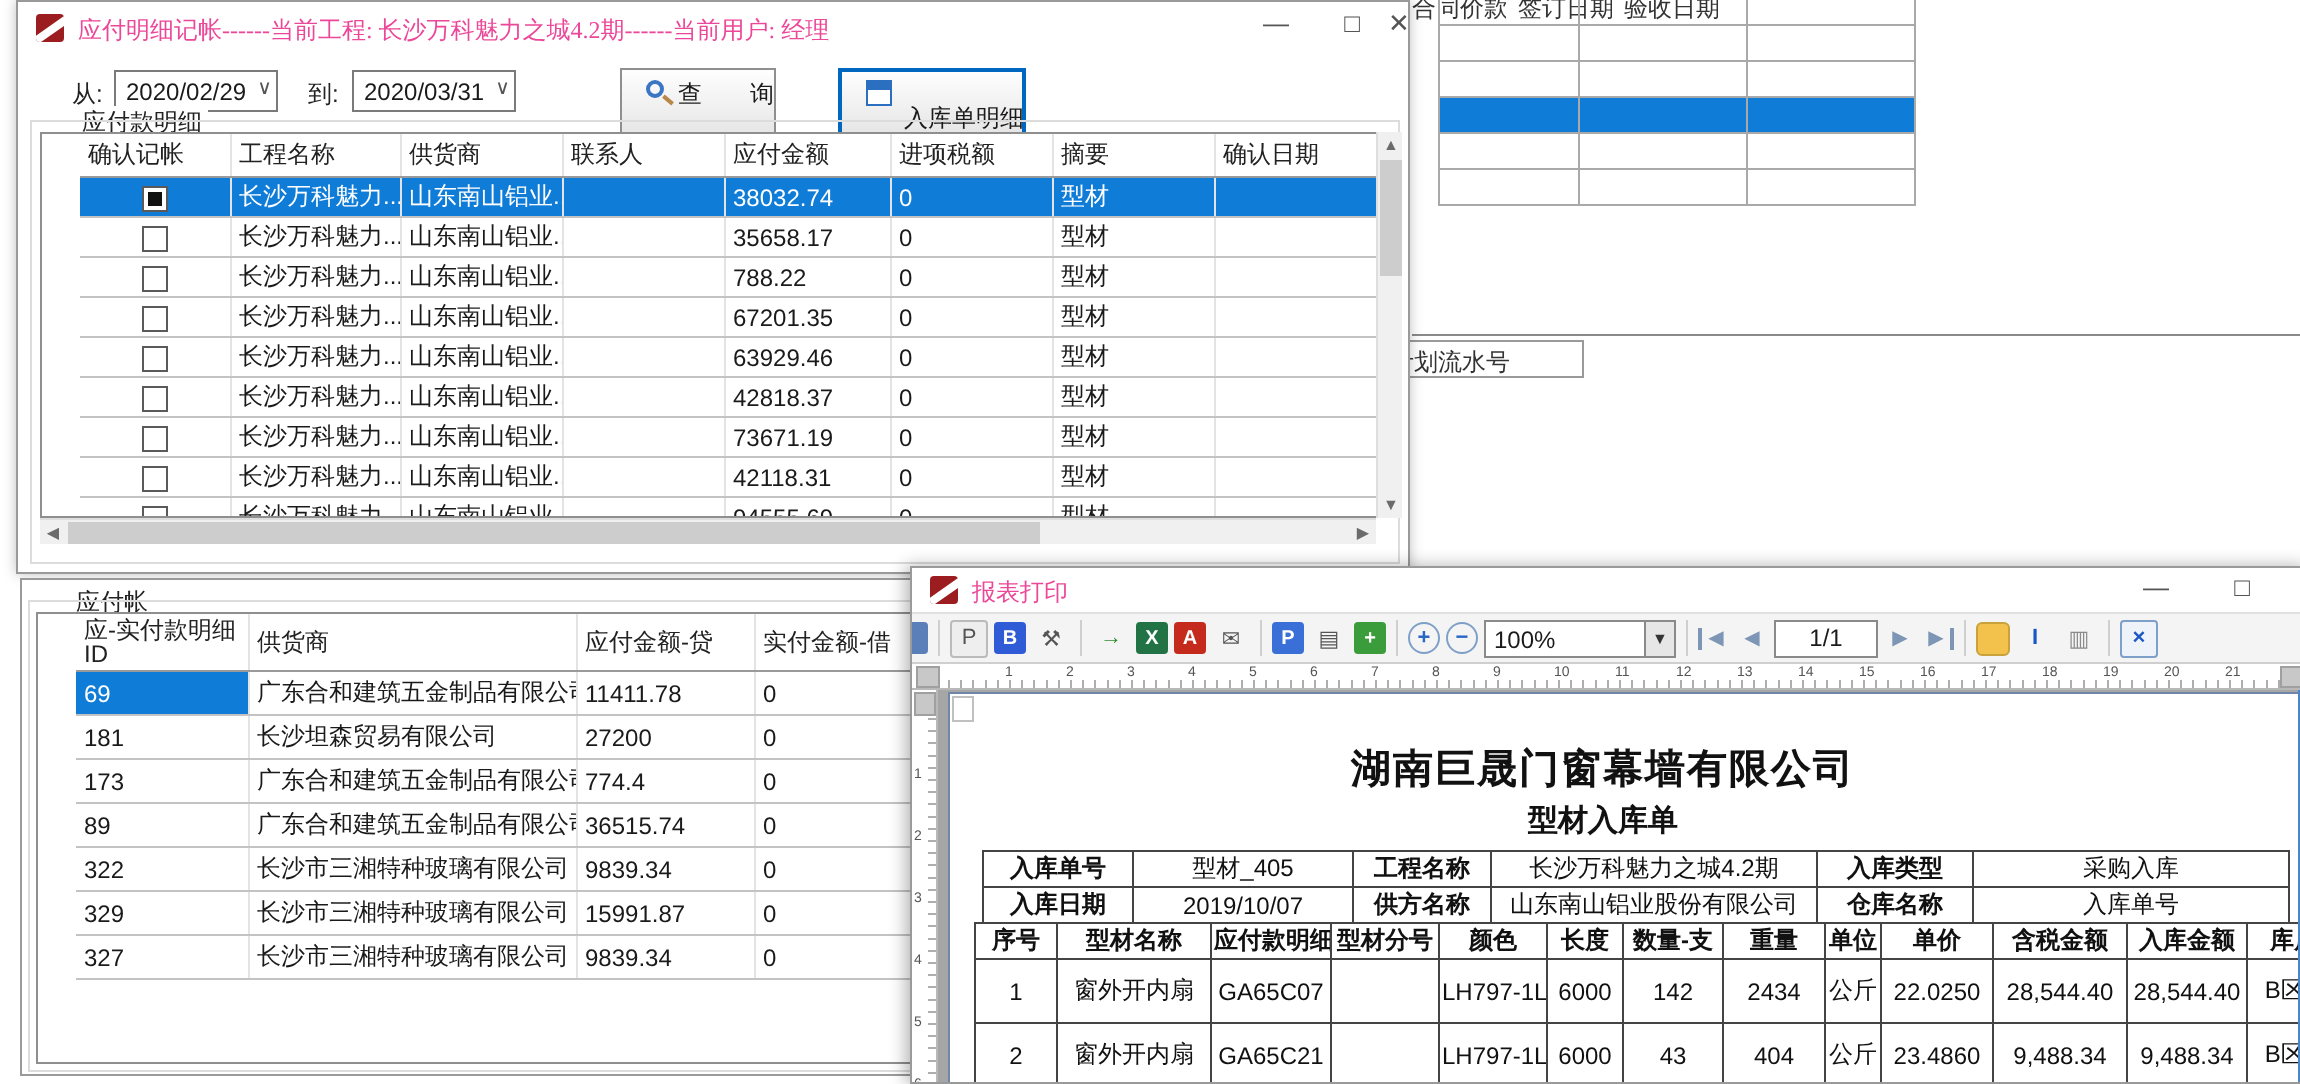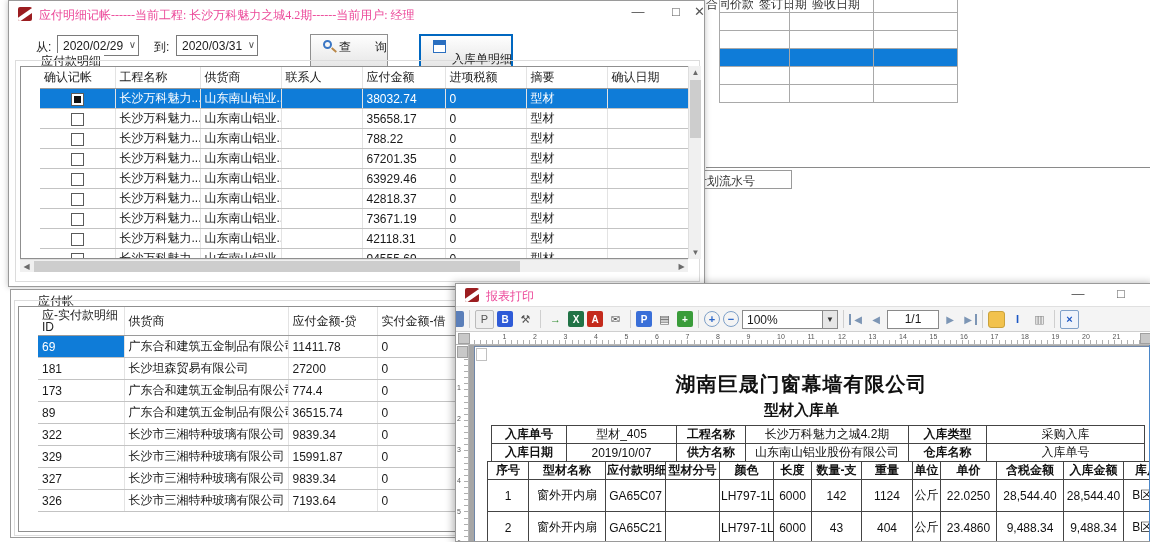--- a/index.html
+++ b/index.html
@@ -416,27 +416,20 @@
               <td>329</td>
               <td>长沙市三湘特种玻璃有限公司</td>
               <td>15991.87</td>
               <td>0</td>
               <td>0</td>
             </tr>
             <tr>
               <td>327</td>
               <td>长沙市三湘特种玻璃有限公司</td>
               <td>9839.34</td>
-              <td>0</td>
-              <td>0</td>
-            </tr>
-            <tr>
-              <td>326</td>
-              <td>长沙市三湘特种玻璃有限公司</td>
-              <td>7193.64</td>
               <td>0</td>
               <td>0</td>
             </tr>
           </tbody>
       </table>
     </div>
   </div>
 
   <div id="win3" class="abs win">
     <div class="titlebar" style="height:22px;">
@@ -589,21 +582,21 @@
             </thead>
           <tbody>
               <tr>
                 <td>1</td>
                 <td>窗外开内扇</td>
                 <td>GA65C07</td>
                 <td></td>
                 <td>LH797-1LL</td>
                 <td>6000</td>
                 <td>142</td>
-                <td>1124</td>
+                <td>2434</td>
                 <td>公斤</td>
                 <td>22.0250</td>
                 <td>28,544.40</td>
                 <td>28,544.40</td>
                 <td>B区-1R2F</td>
               </tr>
               <tr>
                 <td>2</td>
                 <td>窗外开内扇</td>
                 <td>GA65C21</td>

